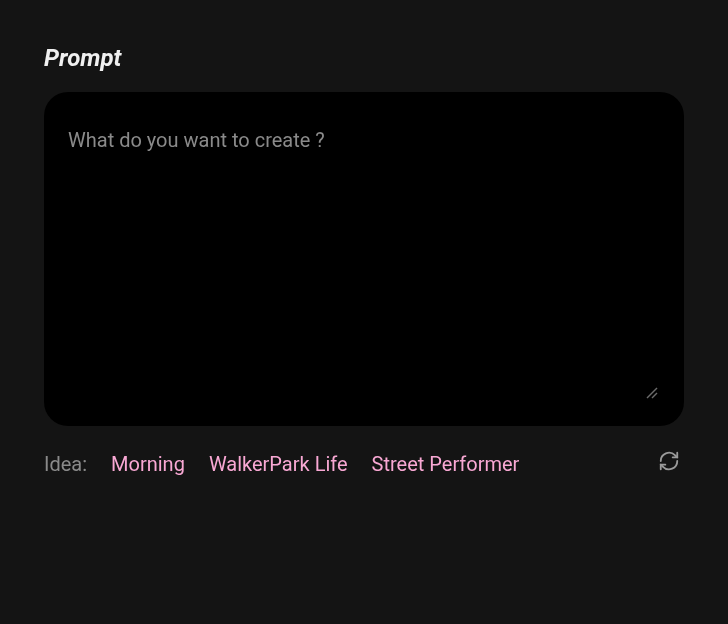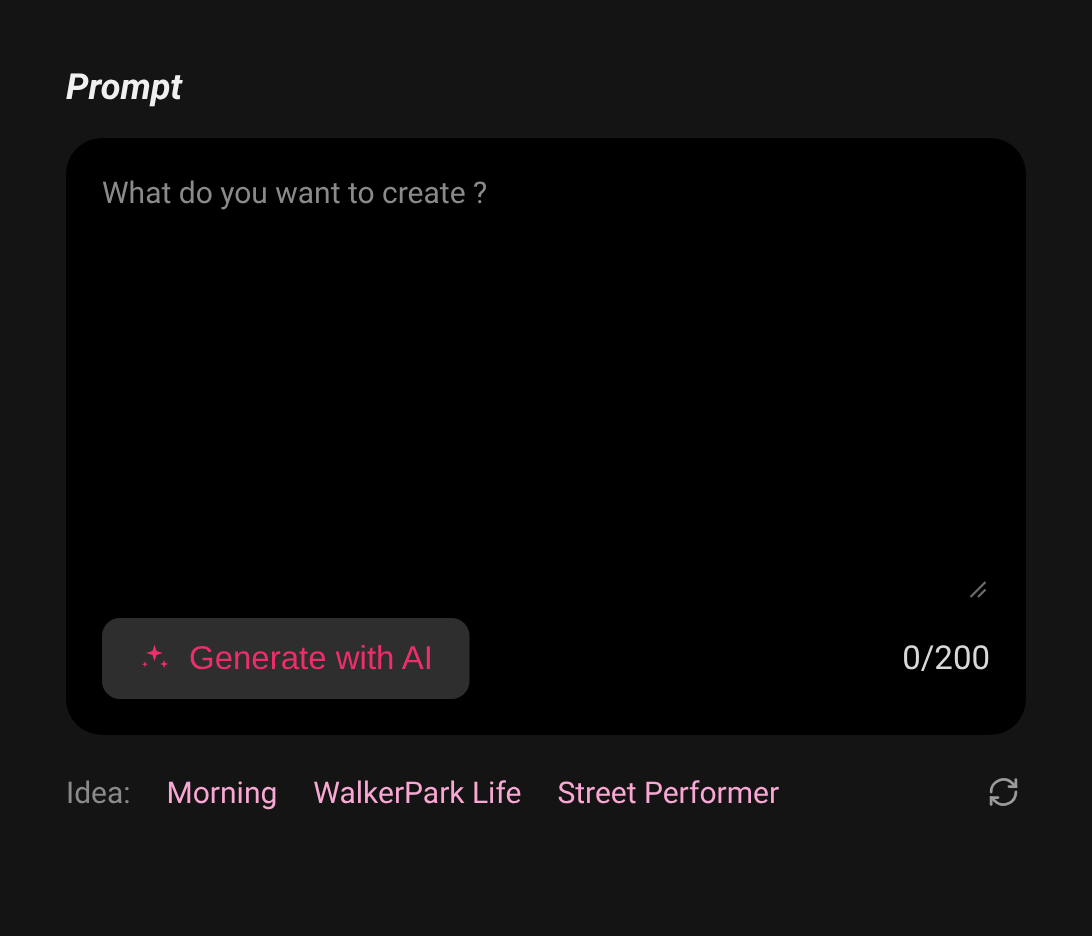--- a/index.html
+++ b/index.html
@@ -34,20 +34,21 @@
   .prompt-textarea {
     width: 100%;
     height: 100%;
     background: transparent;
     border: none;
     outline: none;
     resize: none;
     color: #e5e5e5;
     font-size: 20px;
     font-family: inherit;
+    margin-top: 12px;
   }
   .prompt-textarea::placeholder {
     color: #8a8a8a;
   }
   .resize-handle {
     position: absolute;
     right: 2px;
     bottom: 4px;
     width: 14px;
     height: 14px;
@@ -78,21 +79,21 @@
     width: 22px;
     height: 22px;
     display: inline-flex;
   }
   .counter {
     color: #d8d8d8;
     font-size: 22px;
   }
   .ideas-row {
     display: flex;
-    align-items: flex-end;
+    align-items: flex-start;
     margin-top: 20px;
     width: 640px;
   }
   .ideas-list {
     display: flex;
     flex-wrap: wrap;
     gap: 12px 24px;
     align-items: center;
     flex: 1;
     color: #8a8a8a;
@@ -131,33 +132,20 @@
     <div class="textarea-wrap">
       <textarea class="prompt-textarea" placeholder="What do you want to create ?" style=""></textarea>
       <span class="resize-handle">
         <svg viewBox="0 0 14 14" fill="none" stroke="currentColor" stroke-width="1.5">
           <line x1="3" y1="13" x2="13" y2="3"></line>
           <line x1="8" y1="13" x2="13" y2="8"></line>
         </svg>
       </span>
     </div>
 
-    <div class="bottom-row">
-      <button class="gen-button">
-        <span class="icon">
-          <svg viewBox="0 0 24 24" fill="currentColor">
-            <path d="M12 2l1.5 4.5L18 8l-4.5 1.5L12 14l-1.5-4.5L6 8l4.5-1.5L12 2z"></path>
-            <path d="M19 13l.8 2.2L22 16l-2.2.8L19 19l-.8-2.2L16 16l2.2-.8L19 13z"></path>
-            <path d="M5 14l.6 1.6L7.2 16.2l-1.6.6L5 18.4l-.6-1.6L2.8 16.2l1.6-.6L5 14z"></path>
-          </svg>
-        </span>
-        <span>Generate with AI</span>
-      </button>
-      <span class="counter">0/200</span>
-    </div>
   </div>
 
   <div class="ideas-row">
     <div class="ideas-list">
       <span class="idea-label">Idea:</span>
       <span class="idea-chip">Morning</span>
       <span class="idea-chip">WalkerPark Life</span>
       <span class="idea-chip">Street Performer</span>
     </div>
     <button class="refresh-button">

